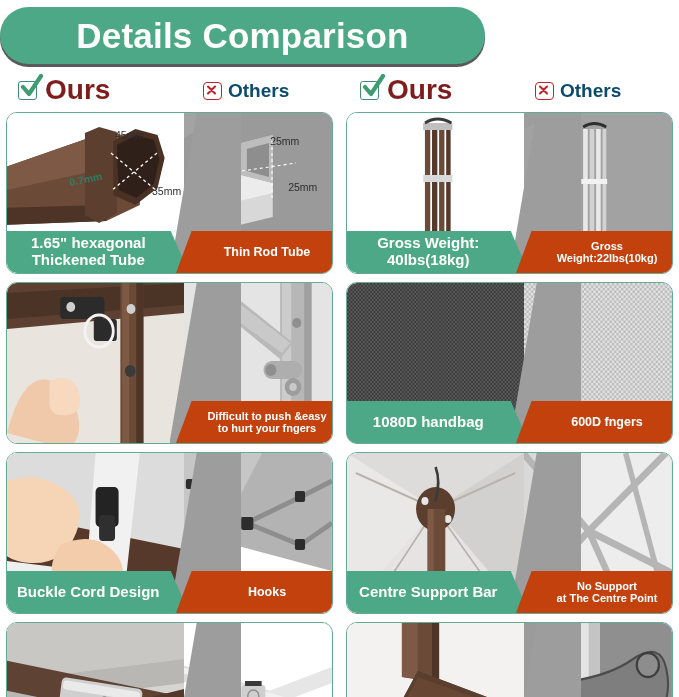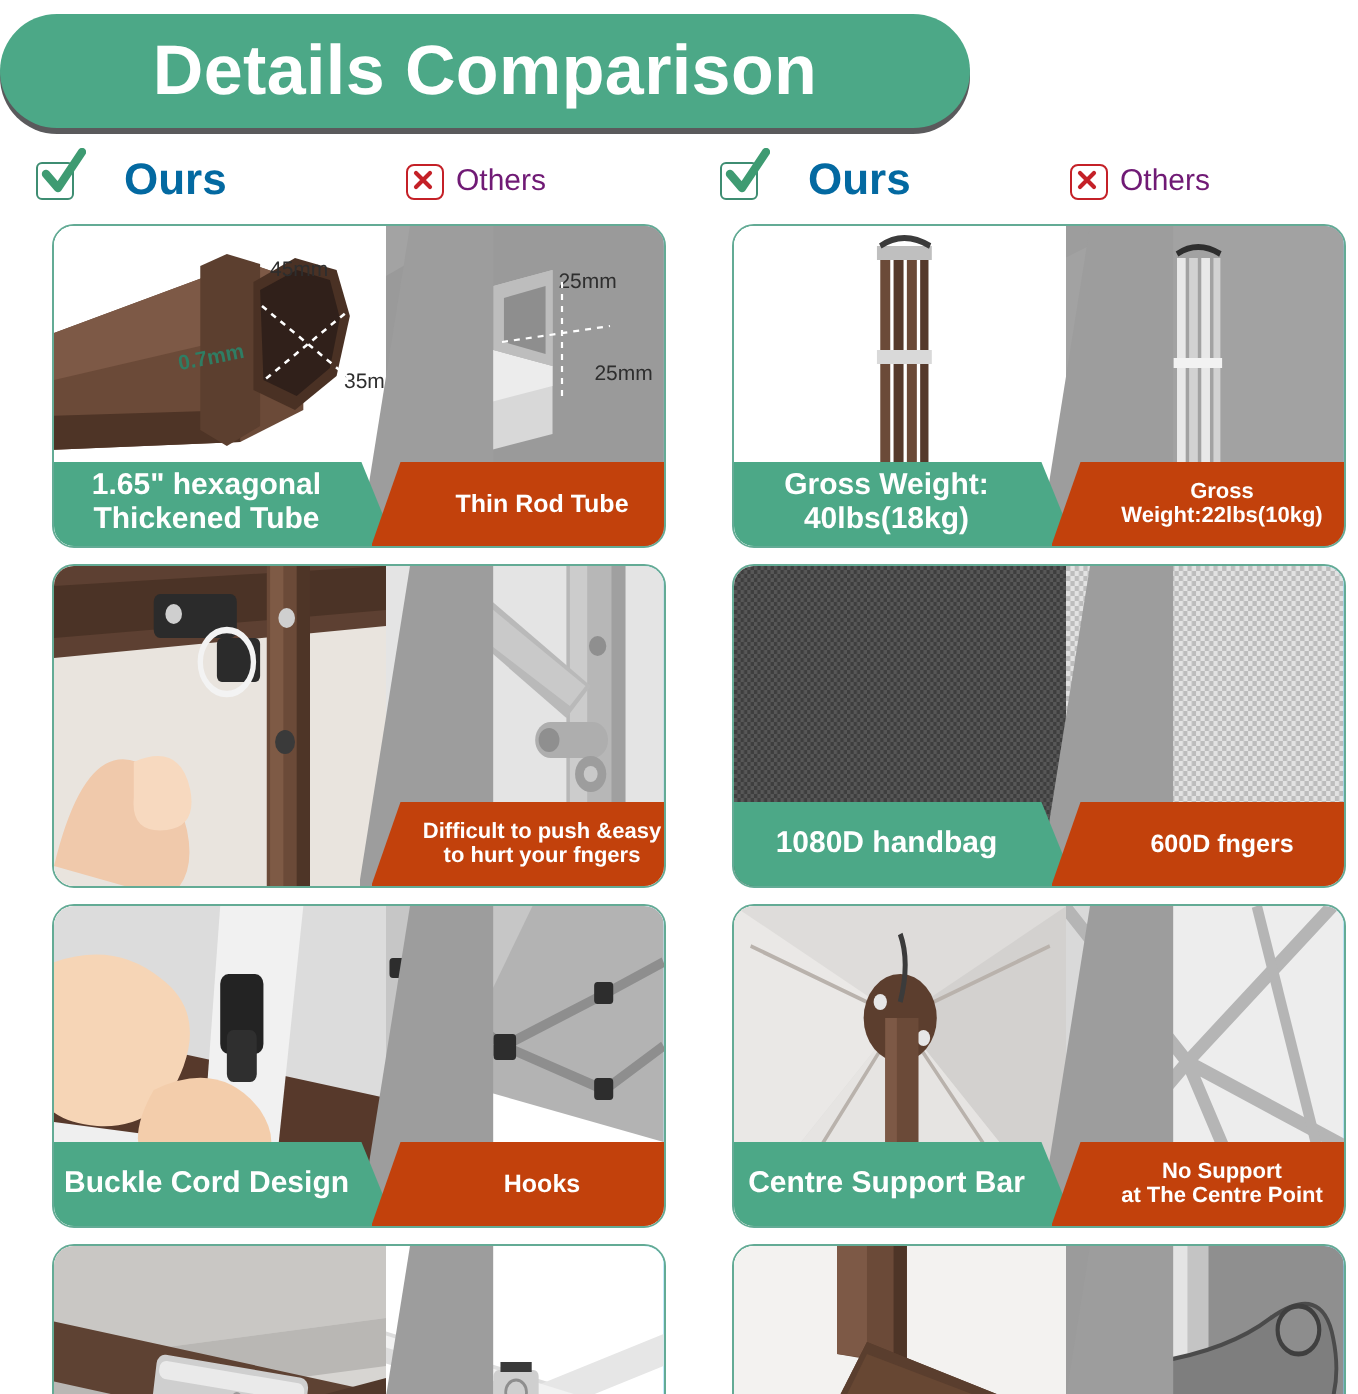--- a/index.html
+++ b/index.html
@@ -44,31 +44,31 @@
   }
   .chk .tick{
     position:absolute;left:1px;top:-5px;width:24px;height:26px;
   }
   .xbox{position:relative;width:20px;height:20px;flex:none;}
   .xbox .box{
     position:absolute;left:0;top:2px;width:17px;height:16px;
     border:1.8px solid #c42027;border-radius:4px;background:#fff;
   }
   .xbox .xg{position:absolute;left:0;top:2px;width:17px;height:16px;}
-  .lbl-ours{color:#0369a1;font-size:22px;font-weight:bold;line-height:1;margin-left:17px;}
-  .lbl-others{color:#701a75;font-size:15px;font-weight:normal;line-height:1;}
+  .lbl-ours{color:#7f1d1d;font-size:28px;font-weight:bold;line-height:1;}
+  .lbl-others{color:#0c4a6e;font-size:19px;font-weight:bold;line-height:1;}
 
   
   .grid{
     position:absolute;left:6px;top:112px;width:667px;
     display:grid;grid-template-columns:1fr 1fr;column-gap:13px;row-gap:8px;
   }
   .card{
     position:relative;height:160px;border:1px solid #63ab95;border-radius:11px;
-    background:#ffffff;overflow:hidden;margin-left:20px;
+    background:#ffffff;overflow:hidden;
   }
   .card .media{position:absolute;left:0;top:0;right:0;bottom:0;display:flex;}
   .media .left{position:relative;width:54.5%;height:100%;overflow:hidden;background:#ffffff;}
   .media .right{position:relative;width:45.5%;height:100%;overflow:hidden;background:#7dd3fc;}
 
   
   .split{
     position:absolute;top:0;bottom:0;left:50%;width:22%;
     background:#9d9d9d;clip-path:polygon(38% 0,100% 0,100% 100%,0% 100%);
     pointer-events:none;

